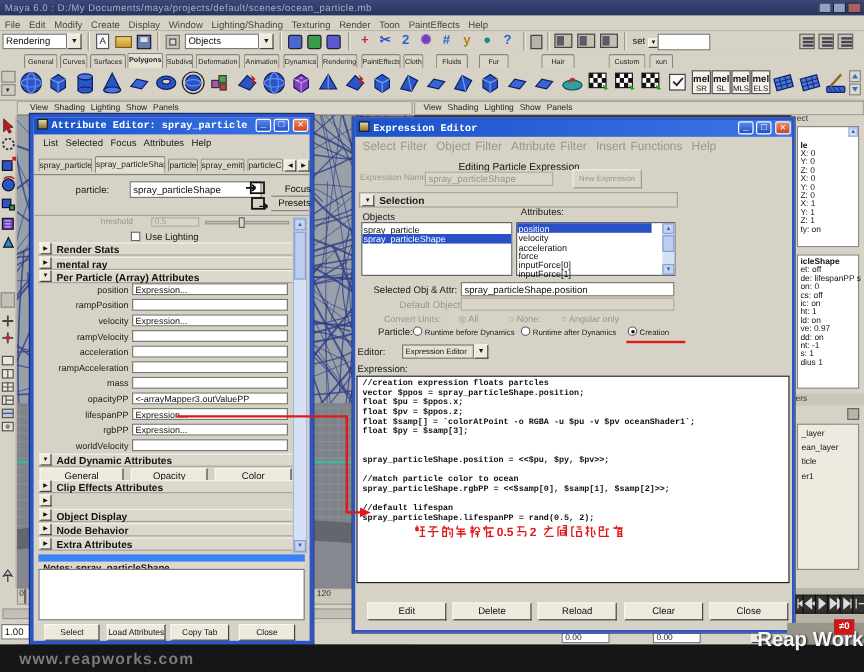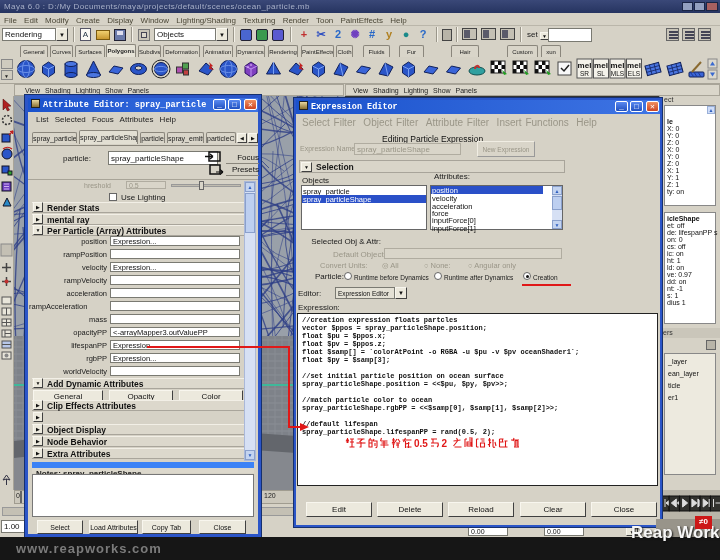--- a/index.html
+++ b/index.html
@@ -698,21 +698,21 @@
       <div class="lab" style="left:0px;top:56px;width:78px;font-size:7.5px;text-align:right">position</div>
       <div class="field" style="left:81px;top:55px;width:130px;height:10px;line-height:9px;font-size:7.5px">Expression...</div>
       <div class="lab" style="left:0px;top:69px;width:78px;font-size:7.5px;text-align:right">rampPosition</div>
       <div class="field" style="left:81px;top:68px;width:130px;height:10px;line-height:9px;font-size:7.5px"></div>
       <div class="lab" style="left:0px;top:82px;width:78px;font-size:7.5px;text-align:right">velocity</div>
       <div class="field" style="left:81px;top:81px;width:130px;height:10px;line-height:9px;font-size:7.5px">Expression...</div>
       <div class="lab" style="left:0px;top:95px;width:78px;font-size:7.5px;text-align:right">rampVelocity</div>
       <div class="field" style="left:81px;top:94px;width:130px;height:10px;line-height:9px;font-size:7.5px"></div>
       <div class="lab" style="left:0px;top:108px;width:78px;font-size:7.5px;text-align:right">acceleration</div>
       <div class="field" style="left:81px;top:107px;width:130px;height:10px;line-height:9px;font-size:7.5px"></div>
-      <div class="lab" style="left:0px;top:121px;width:98px;font-size:7.5px;text-align:left">rampAcceleration</div>
+      <div class="lab" style="left:0px;top:121px;width:98px;font-size:7.5px;text-align:center">rampAcceleration</div>
       <div class="field" style="left:81px;top:120px;width:130px;height:10px;line-height:9px;font-size:7.5px"></div>
       <div class="lab" style="left:0px;top:134px;width:78px;font-size:7.5px;text-align:right">mass</div>
       <div class="field" style="left:81px;top:133px;width:130px;height:10px;line-height:9px;font-size:7.5px"></div>
       <div class="lab" style="left:0px;top:147px;width:78px;font-size:7.5px;text-align:right">opacityPP</div>
       <div class="field" style="left:81px;top:146px;width:130px;height:10px;line-height:9px;font-size:7.5px">&lt;-arrayMapper3.outValuePP</div>
       <div class="lab" style="left:0px;top:160px;width:78px;font-size:7.5px;text-align:right">lifespanPP</div>
       <div class="field" style="left:81px;top:159px;width:130px;height:10px;line-height:9px;font-size:7.5px">Expression...</div>
       <div class="lab" style="left:0px;top:173px;width:78px;font-size:7.5px;text-align:right">rgbPP</div>
       <div class="field" style="left:81px;top:172px;width:130px;height:10px;line-height:9px;font-size:7.5px">Expression...</div>
       <div class="lab" style="left:0px;top:186px;width:78px;font-size:7.5px;text-align:right">worldVelocity</div>
@@ -768,20 +768,21 @@
       <div style="position:absolute;left:1px;top:22.9px;font-size:7.5px;white-space:nowrap">force</div>
       <div style="position:absolute;left:1px;top:30.2px;font-size:7.5px;white-space:nowrap">inputForce[0]</div>
       <div style="position:absolute;left:1px;top:37.5px;font-size:7.5px;white-space:nowrap">inputForce[1]</div>
       <div style="position:absolute;right:0;top:0;width:10px;height:43px;background:#d6e0f4">
         <div style="position:absolute;left:0;top:0;width:10px;height:9px;background:#c4d4f0;border:1px solid #8aa0cc;font-size:5px;color:#3060c0;text-align:center;line-height:8px">▲</div>
         <div style="position:absolute;left:0;bottom:0;width:10px;height:9px;background:#c4d4f0;border:1px solid #8aa0cc;font-size:5px;color:#3060c0;text-align:center;line-height:8px">▼</div>
         <div style="position:absolute;left:0;top:10px;width:10px;height:14px;background:#bdcff0;border:1px solid #8aa0cc"></div>
       </div>
     </div>
     <div class="lab" style="left:10px;top:137px;width:75px;font-size:8px;text-align:right">Selected Obj &amp; Attr:</div>
+    <div class="field" style="left:88px;top:135px;width:178px;height:12px;line-height:11px">spray_particleShape.position</div>
     <div class="glab" style="left:37px;top:150px;width:48px;font-size:8px;text-align:right">Default Object:</div>
     <div class="gfield" style="left:88px;top:148px;width:178px;height:11px;line-height:10px"></div>
     <div class="glab" style="left:24px;top:161px;font-size:7.5px">Convert Units:</div>
     <div class="glab" style="left:86px;top:161px;font-size:7.5px">◎ All</div>
     <div class="glab" style="left:128px;top:161px;font-size:7.5px">○ None:</div>
     <div class="glab" style="left:172px;top:161px;font-size:7.5px">○ Angular only</div>
     <div class="lab" style="left:19px;top:172px;font-size:8px">Particle:</div>
     <div class="a" style="left:48px;top:172px;width:8px;height:8px;border-radius:50%;background:#fff;border:1px solid #666"></div>
     <div class="lab" style="left:58px;top:173.5px;font-size:6.5px">Runtime before Dynamics</div>
     <div class="a" style="left:138px;top:172px;width:8px;height:8px;border-radius:50%;background:#fff;border:1px solid #666"></div>
@@ -795,21 +796,20 @@
     <div class="btn" style="left:99px;top:187px;width:12px;height:12px;font-size:6px;line-height:11px">▼</div>
     <div class="lab" style="left:2px;top:203px;font-size:8px">Expression:</div>
     <div class="a" style="left:1px;top:213px;width:361px;height:173px;background:#fff;border:1px solid #222">
       <div style="position:absolute;left:4px;top:2.0px;font-size:7px;font-family:&quot;Liberation Mono&quot;,monospace;font-weight:bold;color:#111;white-space:pre">//creation expression floats partcles</div>
       <div style="position:absolute;left:4px;top:10.0px;font-size:7px;font-family:&quot;Liberation Mono&quot;,monospace;font-weight:bold;color:#111;white-space:pre">vector $ppos = spray_particleShape.position;</div>
       <div style="position:absolute;left:4px;top:18.0px;font-size:7px;font-family:&quot;Liberation Mono&quot;,monospace;font-weight:bold;color:#111;white-space:pre">float $pu = $ppos.x;</div>
       <div style="position:absolute;left:4px;top:26.0px;font-size:7px;font-family:&quot;Liberation Mono&quot;,monospace;font-weight:bold;color:#111;white-space:pre">float $pv = $ppos.z;</div>
       <div style="position:absolute;left:4px;top:34.0px;font-size:7px;font-family:&quot;Liberation Mono&quot;,monospace;font-weight:bold;color:#111;white-space:pre">float $samp[] = `colorAtPoint -o RGBA -u $pu -v $pv oceanShader1`;</div>
       <div style="position:absolute;left:4px;top:42.0px;font-size:7px;font-family:&quot;Liberation Mono&quot;,monospace;font-weight:bold;color:#111;white-space:pre">float $py = $samp[3];</div>
       <div style="position:absolute;left:4px;top:50.0px;font-size:7px;font-family:&quot;Liberation Mono&quot;,monospace;font-weight:bold;color:#111;white-space:pre"></div>
-      <div style="position:absolute;left:4px;top:58.0px;font-size:7px;font-family:&quot;Liberation Mono&quot;,monospace;font-weight:bold;color:#111;white-space:pre">//set initial particle position on ocean surface</div>
       <div style="position:absolute;left:4px;top:66.0px;font-size:7px;font-family:&quot;Liberation Mono&quot;,monospace;font-weight:bold;color:#111;white-space:pre">spray_particleShape.position = &lt;&lt;$pu, $py, $pv&gt;&gt;;</div>
       <div style="position:absolute;left:4px;top:74.0px;font-size:7px;font-family:&quot;Liberation Mono&quot;,monospace;font-weight:bold;color:#111;white-space:pre"></div>
       <div style="position:absolute;left:4px;top:82.0px;font-size:7px;font-family:&quot;Liberation Mono&quot;,monospace;font-weight:bold;color:#111;white-space:pre">//match particle color to ocean</div>
       <div style="position:absolute;left:4px;top:90.0px;font-size:7px;font-family:&quot;Liberation Mono&quot;,monospace;font-weight:bold;color:#111;white-space:pre">spray_particleShape.rgbPP = &lt;&lt;$samp[0], $samp[1], $samp[2]&gt;&gt;;</div>
       <div style="position:absolute;left:4px;top:98.0px;font-size:7px;font-family:&quot;Liberation Mono&quot;,monospace;font-weight:bold;color:#111;white-space:pre"></div>
       <div style="position:absolute;left:4px;top:106.0px;font-size:7px;font-family:&quot;Liberation Mono&quot;,monospace;font-weight:bold;color:#111;white-space:pre">//default lifespan</div>
       <div style="position:absolute;left:4px;top:114.0px;font-size:7px;font-family:&quot;Liberation Mono&quot;,monospace;font-weight:bold;color:#111;white-space:pre">spray_particleShape.lifespanPP = rand(0.5, 2);</div>
     </div>
     <div class="btn" style="left:10px;top:402px;width:66px;height:15px;line-height:14px;font-size:8px">Edit</div>
     <div class="btn" style="left:81px;top:402px;width:66px;height:15px;line-height:14px;font-size:8px">Delete</div>

